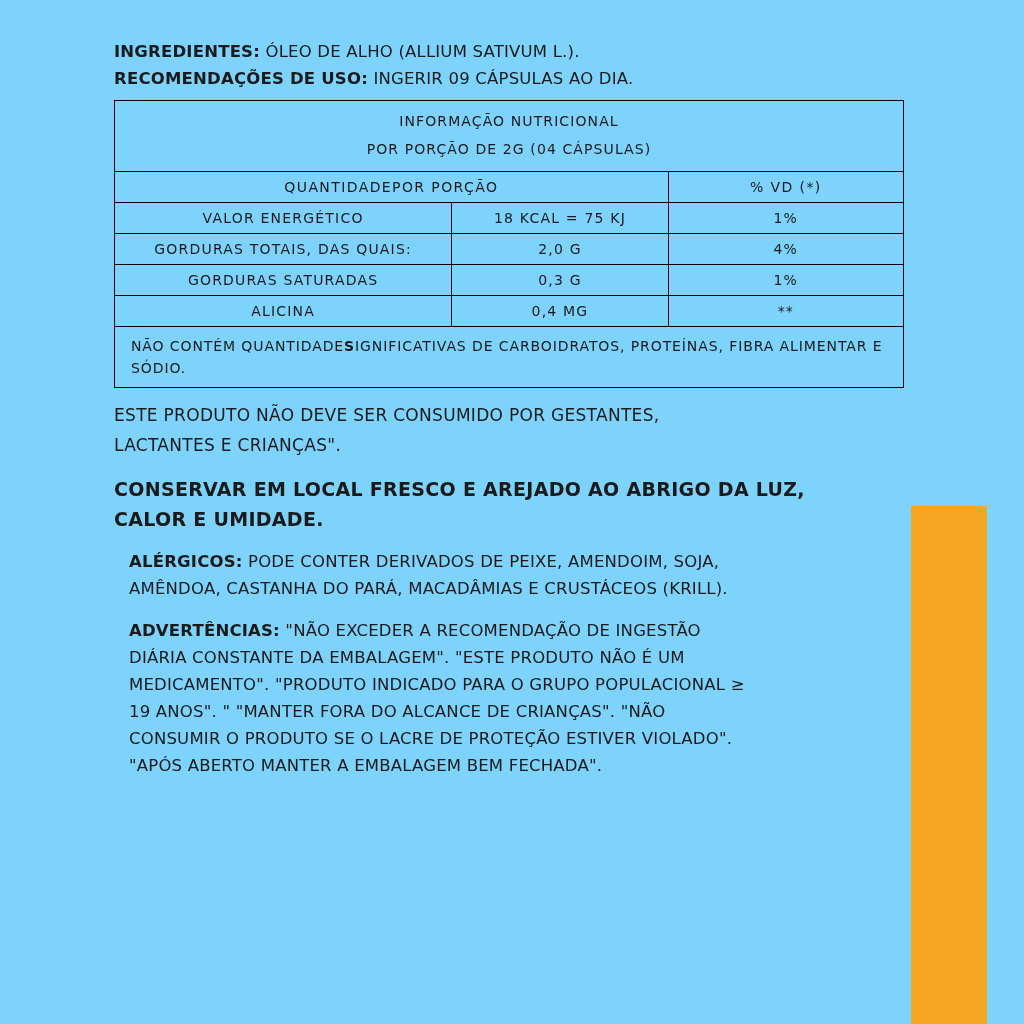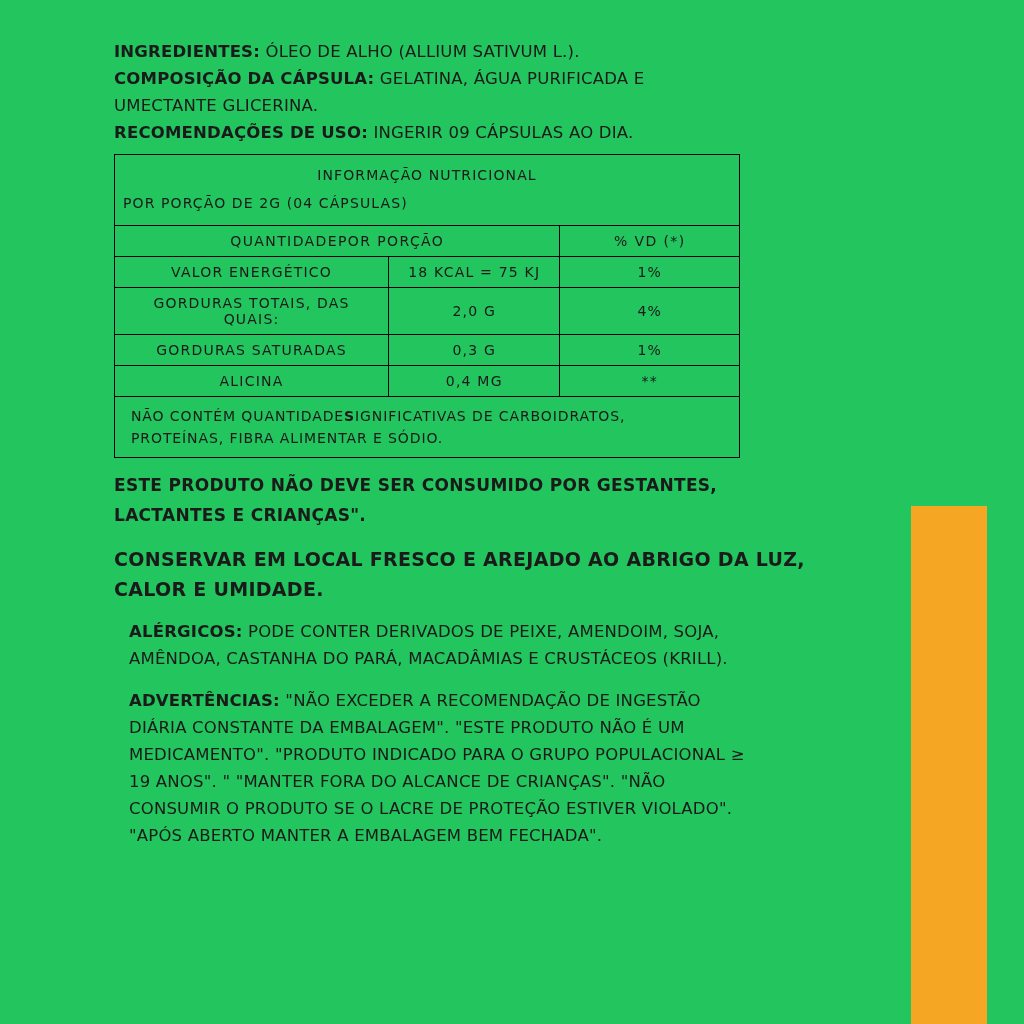--- a/index.html
+++ b/index.html
@@ -14,21 +14,21 @@
     overflow: hidden;
     font-family: "DejaVu Sans", sans-serif;
     color: #1a1a1a;
   }
 
   .page {
     position: absolute;
     left: 0; top: 0;
     width: 1024px;
     height: 1024px;
-    background: #22c55e;
+    background: #7dd3fc;
   }
 
   
   .orange-bar {
     position: absolute;
     left: 911px;
     top: 506px;
     width: 76px;
     height: 518px;
     background: #f5a623;
@@ -54,38 +54,39 @@
   .para {
     margin: 15px;
     font-size: 16.5px;
     line-height: 27px;
     letter-spacing: 0.2px;
   }
 
   
   .nutri-table {
     margin-top: 8px;
-    width: 626px;
+    width: 790px;
     border: 1.5px solid #000;
     border-collapse: collapse;
     font-size: 14px;
     letter-spacing: 1.1px;
   }
   .nutri-table td {
     border: 1px solid #000;
     padding: 7px 16px;
     vertical-align: middle;
   }
   .nt-title {
     border: none !important;
     text-align: center;
     padding: 12px 8px 6px 8px !important;
   }
   .nt-sub {
     border: none !important;
+    text-align: center;
     padding: 6px 8px 14px 8px !important;
     margin-left: 8px;
   }
   .nt-head-left {
     text-align: center;
     letter-spacing: 1.4px;
   }
   .nt-head-right {
     text-align: center;
     letter-spacing: 1.4px;
@@ -108,21 +109,21 @@
     text-align: left;
     line-height: 20px;
     font-size: 13px;
     letter-spacing: 0.7px;
     padding: 7px 10px !important;
     white-space: pre-line;
   }
   .nt-note b { font-weight: bold; }
 
   .warn {
-    font-weight: bold;
+    font-weight: normal;
     font-size: 17px;
     line-height: 30px;
     letter-spacing: 0.3px;
     margin-top: 12px;
   }
   .warn2 {
     font-weight: bold;
     font-size: 19px;
     line-height: 30px;
     letter-spacing: 0.3px;
@@ -137,22 +138,20 @@
 <body>
 
 <div class="page">
 
   <div class="orange-bar" style="background: rgb(245, 166, 35);"></div>
 
   <div class="content">
 
     <div class="line"><span class="lead">INGREDIENTES:</span><span> ÓLEO DE ALHO (ALLIUM SATIVUM L.).</span></div>
 
-    <div class="line"><span class="lead">COMPOSIÇÃO DA CÁPSULA:</span><span> GELATINA, ÁGUA PURIFICADA E
-UMECTANTE GLICERINA.</span></div>
 
     <div class="line"><span class="lead">RECOMENDAÇÕES DE USO:</span><span> INGERIR 09 CÁPSULAS AO DIA.</span></div>
 
     <table class="nutri-table">
       <tbody>
         <tr>
           <td class="nt-title" colspan="3">INFORMAÇÃO NUTRICIONAL</td>
         </tr>
         <tr>
           <td class="nt-sub" colspan="3">POR PORÇÃO DE 2G (04 CÁPSULAS)</td>

